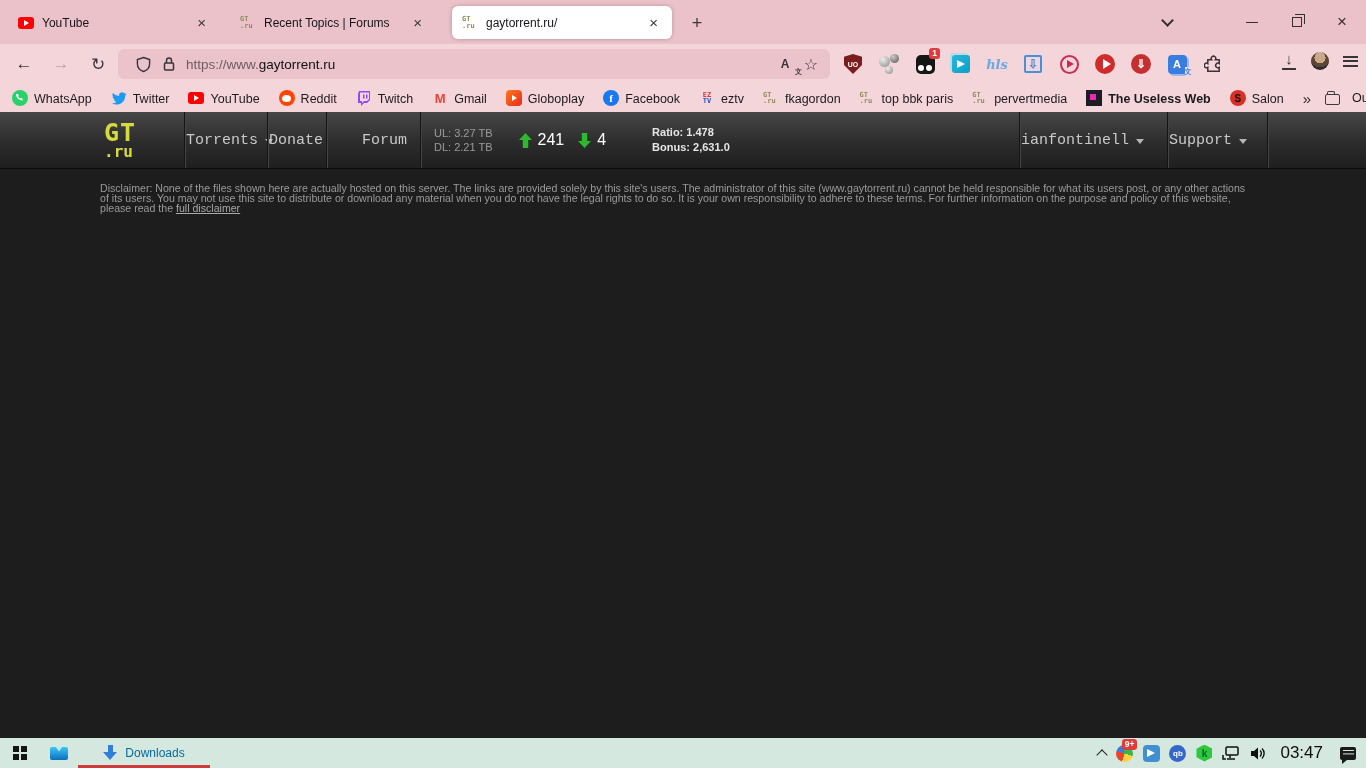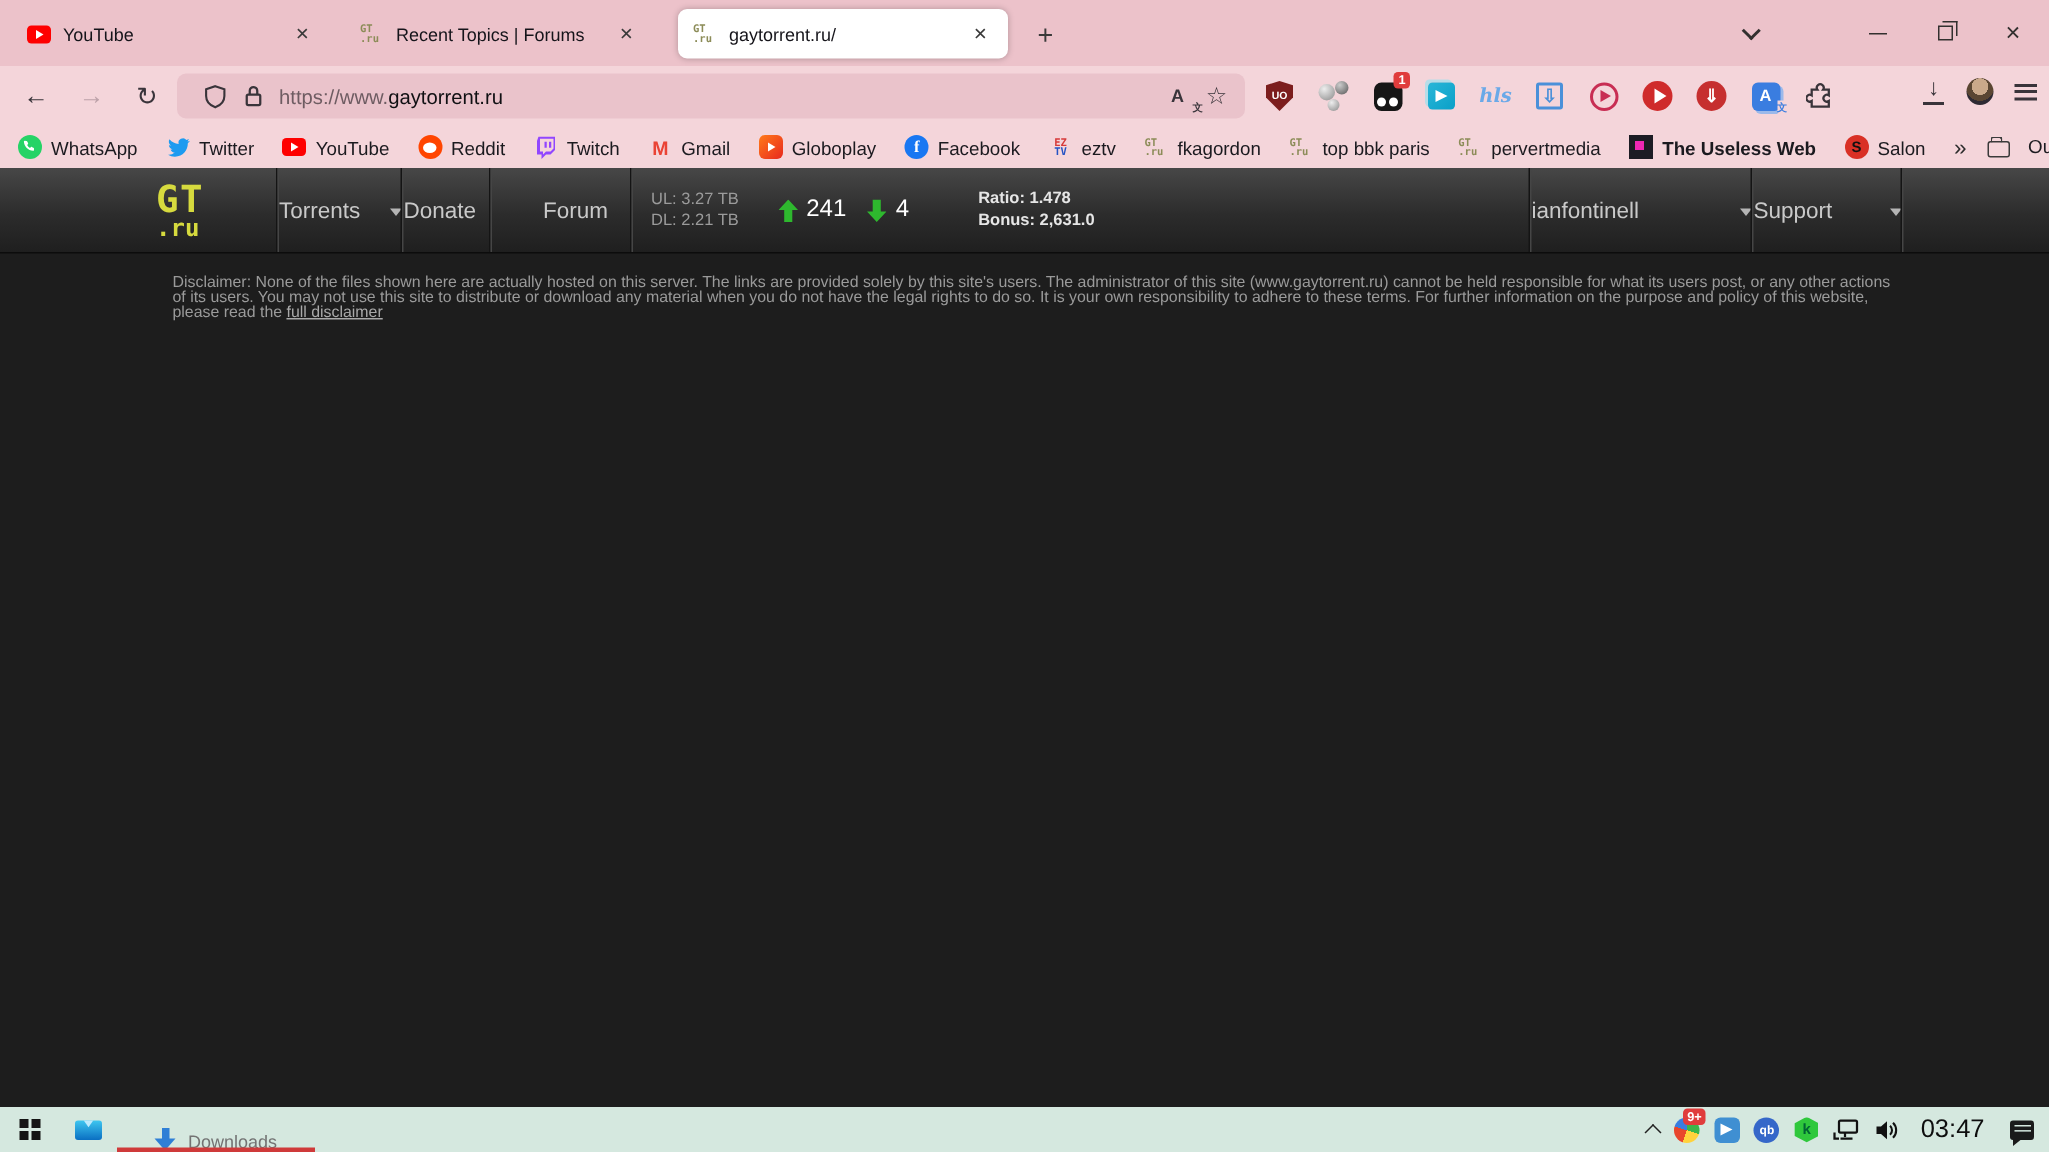--- a/index.html
+++ b/index.html
@@ -90,40 +90,40 @@
   .folder { width:15px; height:11px; border:1.5px solid #3a3a3a; border-radius:2px; position:relative; margin-right:6px; }
   .folder::before { content:""; position:absolute; top:-4px; left:1px; width:6px; height:3px; border:1.5px solid #3a3a3a; border-bottom:none; border-radius:2px 2px 0 0; }
 
   
   .page { position:absolute; top:112px; left:0; width:1366px; height:626px; background:#1d1d1d; }
   .siteheader { height:57px; background:linear-gradient(#474747,#2c2c2c 55%,#1f1f1f); border-bottom:1px solid #0c0c0c; display:flex; align-items:stretch; }
   .hdr-div { width:1px; background:#454545; box-shadow:-1px 0 0 #141414; }
   .logo { width:185px; padding-left:104px; display:flex; flex-direction:column; justify-content:center; font-family:"DejaVu Sans Mono",monospace; font-weight:bold; color:#d6da3e; }
   .logo .l1 { font-size:25px; line-height:23px; letter-spacing:1px; }
   .logo .l2 { font-size:16px; line-height:15px; }
-  .hnav { display:flex; align-items:center; justify-content:space-between; color:#c9c9c9; font-size:15px; gap:7px; }
+  .hnav { display:flex; align-items:center; justify-content:flex-start; color:#c9c9c9; font-size:15px; gap:7px;font-family:Liberation Mono, monospace; }
   .caret { width:0; height:0; border-left:4px solid transparent; border-right:4px solid transparent; border-top:5px solid #b5b5b5; margin-top:2px; }
   .stats { display:flex; align-items:center; padding-left:12px; }
   .uldl { font-size:11px; color:#9b9b9b; line-height:14px; }
   .updown { display:flex; align-items:center; margin-left:26px; gap:6px; }
   .cnt { color:#fff; font-size:16px; font-weight:normal; }
   .ratio { margin-left:46px; font-size:11px; color:#e6e6e6; font-weight:bold; line-height:15px; text-align:left; }
-  .disclaimer { position:absolute; top:71px; left:100px; width:1152px; font-size:10.6px; line-height:10.2px; color:#9a9a9a;margin-left:15px; }
+  .disclaimer { position:absolute; top:71px; left:100px; width:1152px; font-size:10.6px; line-height:10.2px; color:#9a9a9a; }
   .disclaimer a { color:#a9a9a9; text-decoration:underline; cursor:pointer; }
 
   
   .taskbar { position:absolute; top:738px; left:0; width:1366px; height:30px; background:#d5e8df; display:flex; align-items:stretch; }
   .tb-btn { display:flex; align-items:center; justify-content:center; position:relative; }
   .tb-start { width:40px; }
   .win-logo { width:14px; height:14px; display:grid; grid-template-columns:6.4px 6.4px; grid-template-rows:6.4px 6.4px; gap:1.2px; }
   .win-logo i { background:#141414; }
   .tb-mail { width:38px; }
   .envelope { width:18px; height:13px; background:linear-gradient(#3ec6f0,#0a6fc2); border-radius:2px; position:relative; overflow:hidden; }
   .envelope::after { content:""; position:absolute; left:2px; top:-5px; width:14px; height:10px; background:#bfeafd; transform:rotate(0deg) skewX(0deg); clip-path:polygon(0 0,100% 0,50% 100%); }
-  .tb-app { padding:0 12px; gap:8px; font-size:12px; color:#737373; white-space:nowrap;align-items:flex-end; }
+  .tb-app { padding:0 12px; gap:8px; font-size:12px; color:#0369a1; white-space:nowrap; }
   .tb-app::after { content:""; position:absolute; left:0; right:0; bottom:0; height:3px; background:#cf3a3a; }
   .tb-app.active { background:#e9f5ef; }
   .dl-arrow { width:14px; height:16px; position:relative; flex:none; }
   .dl-arrow::before { content:""; position:absolute; left:4.5px; top:0; width:5px; height:8px; background:#2f7fd6; }
   .dl-arrow::after { content:""; position:absolute; left:0; top:7px; border-top:8px solid #2f7fd6; border-left:7px solid transparent; border-right:7px solid transparent; }
   .ff-ico { width:18px; height:18px; border-radius:50%; flex:none; background:radial-gradient(circle at 42% 48%, #345 0 28%, transparent 30%), conic-gradient(#ffcd3c,#ff9500,#ff3b30,#b5007f,#ff9500,#ffcd3c); }
   .fdm-ico { width:17px; height:17px; border-radius:4px; background:#3f8fd2; position:relative; flex:none; }
   .fdm-ico::after { content:""; position:absolute; left:4px; top:4.5px; border-left:8px solid #fff; border-top:4px solid transparent; border-bottom:4px solid transparent; }
   .tray { margin-left:auto; display:flex; align-items:center; gap:9px; padding-right:10px; }
   .tray-chev { width:8px; height:8px; border-left:1.8px solid #222; border-top:1.8px solid #222; transform:rotate(45deg); margin-top:3px; }

